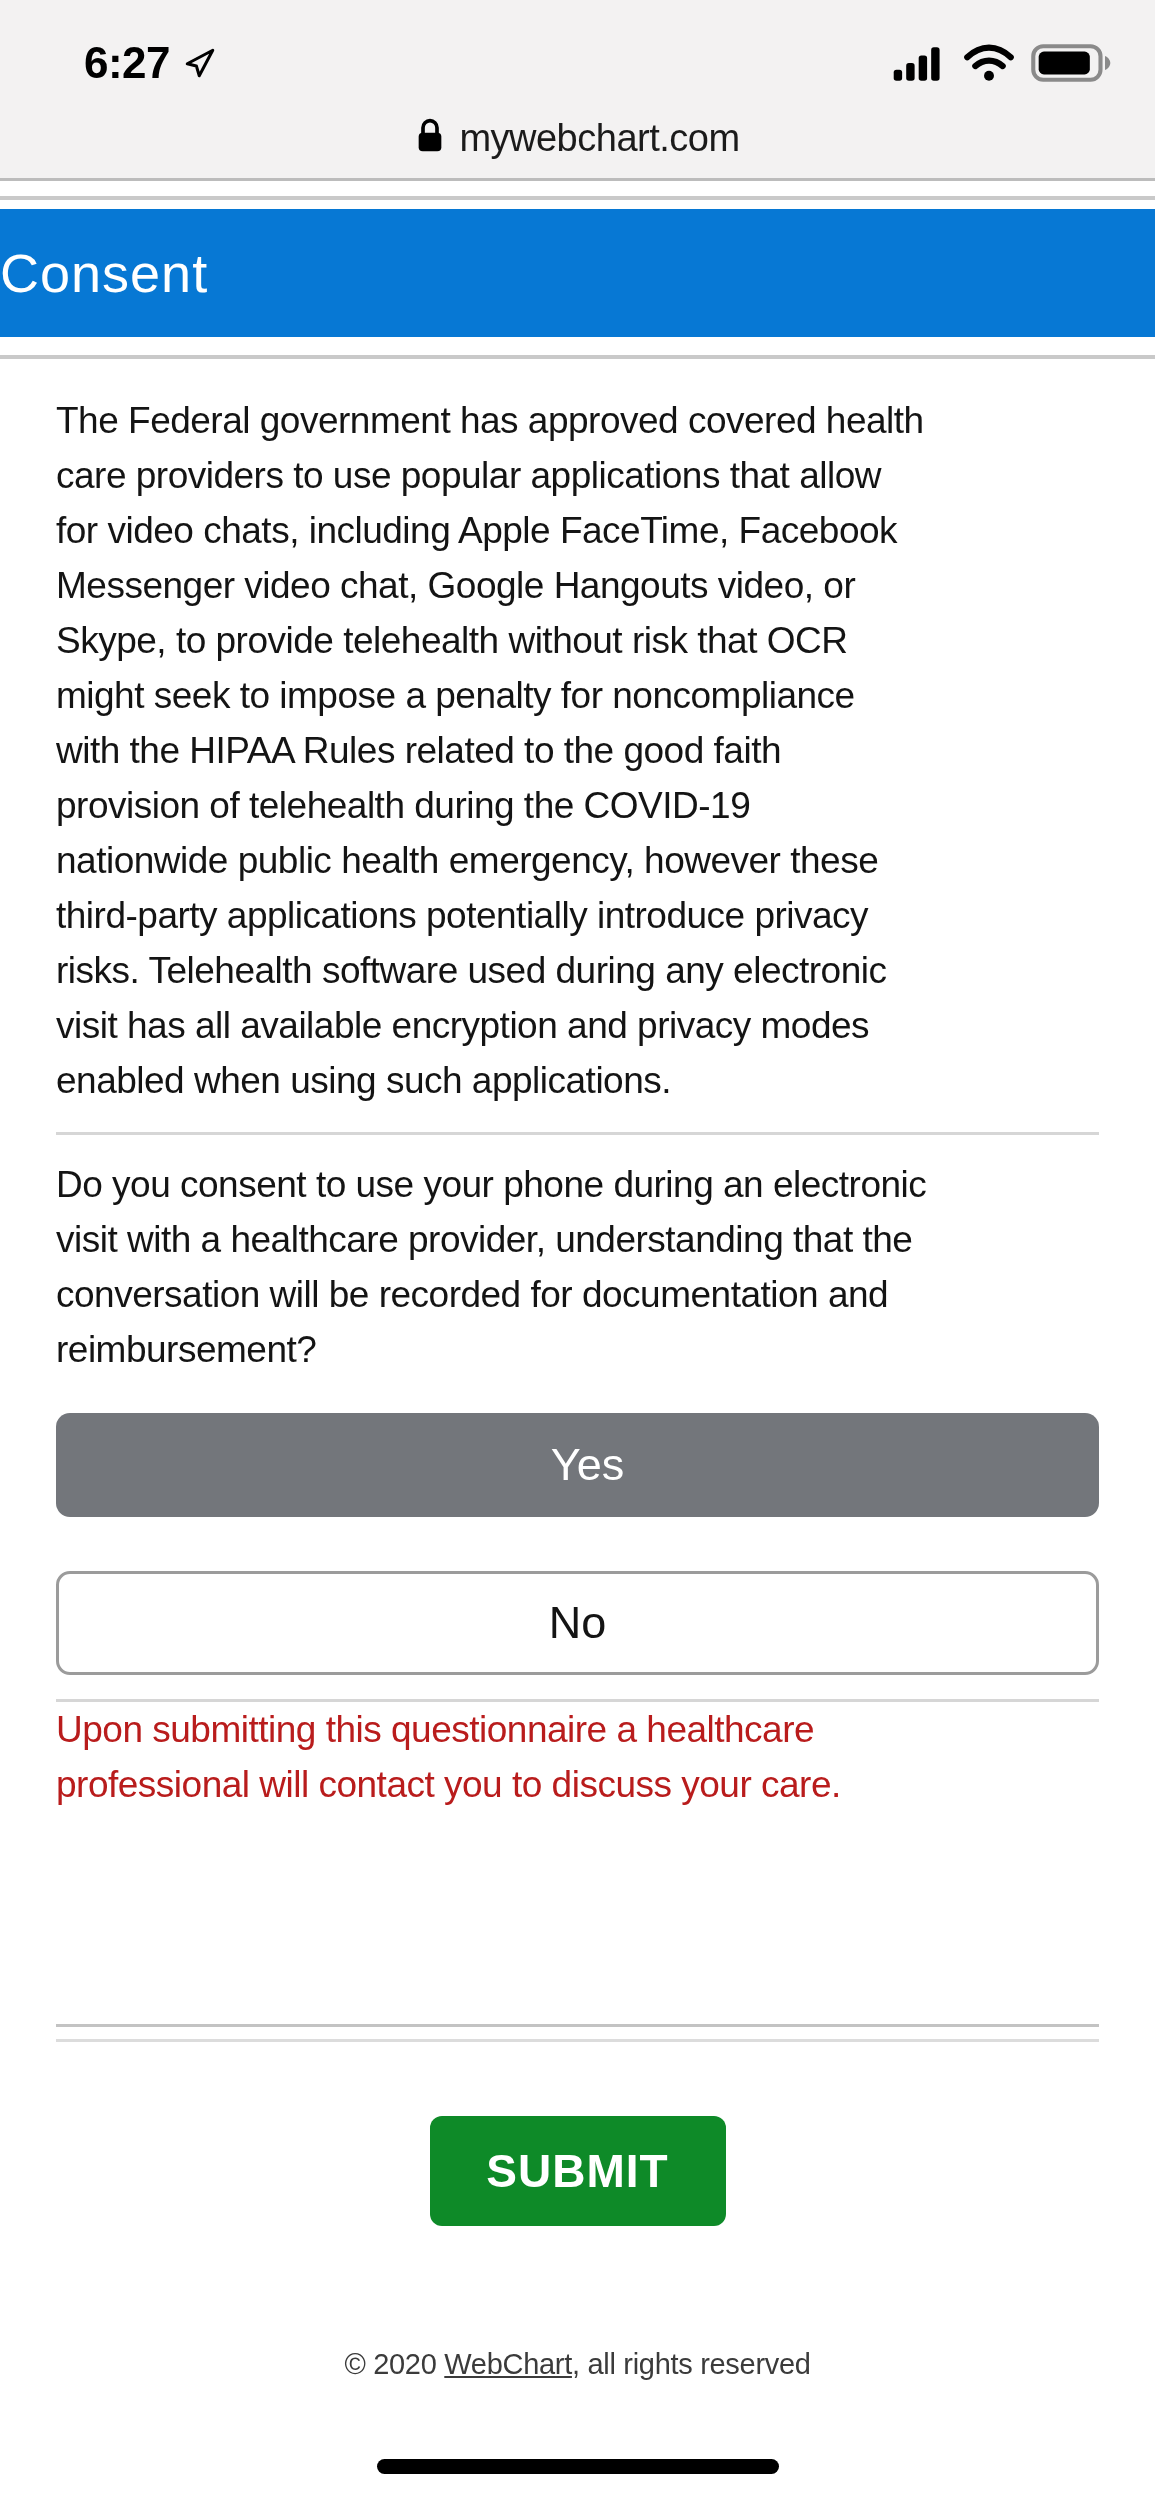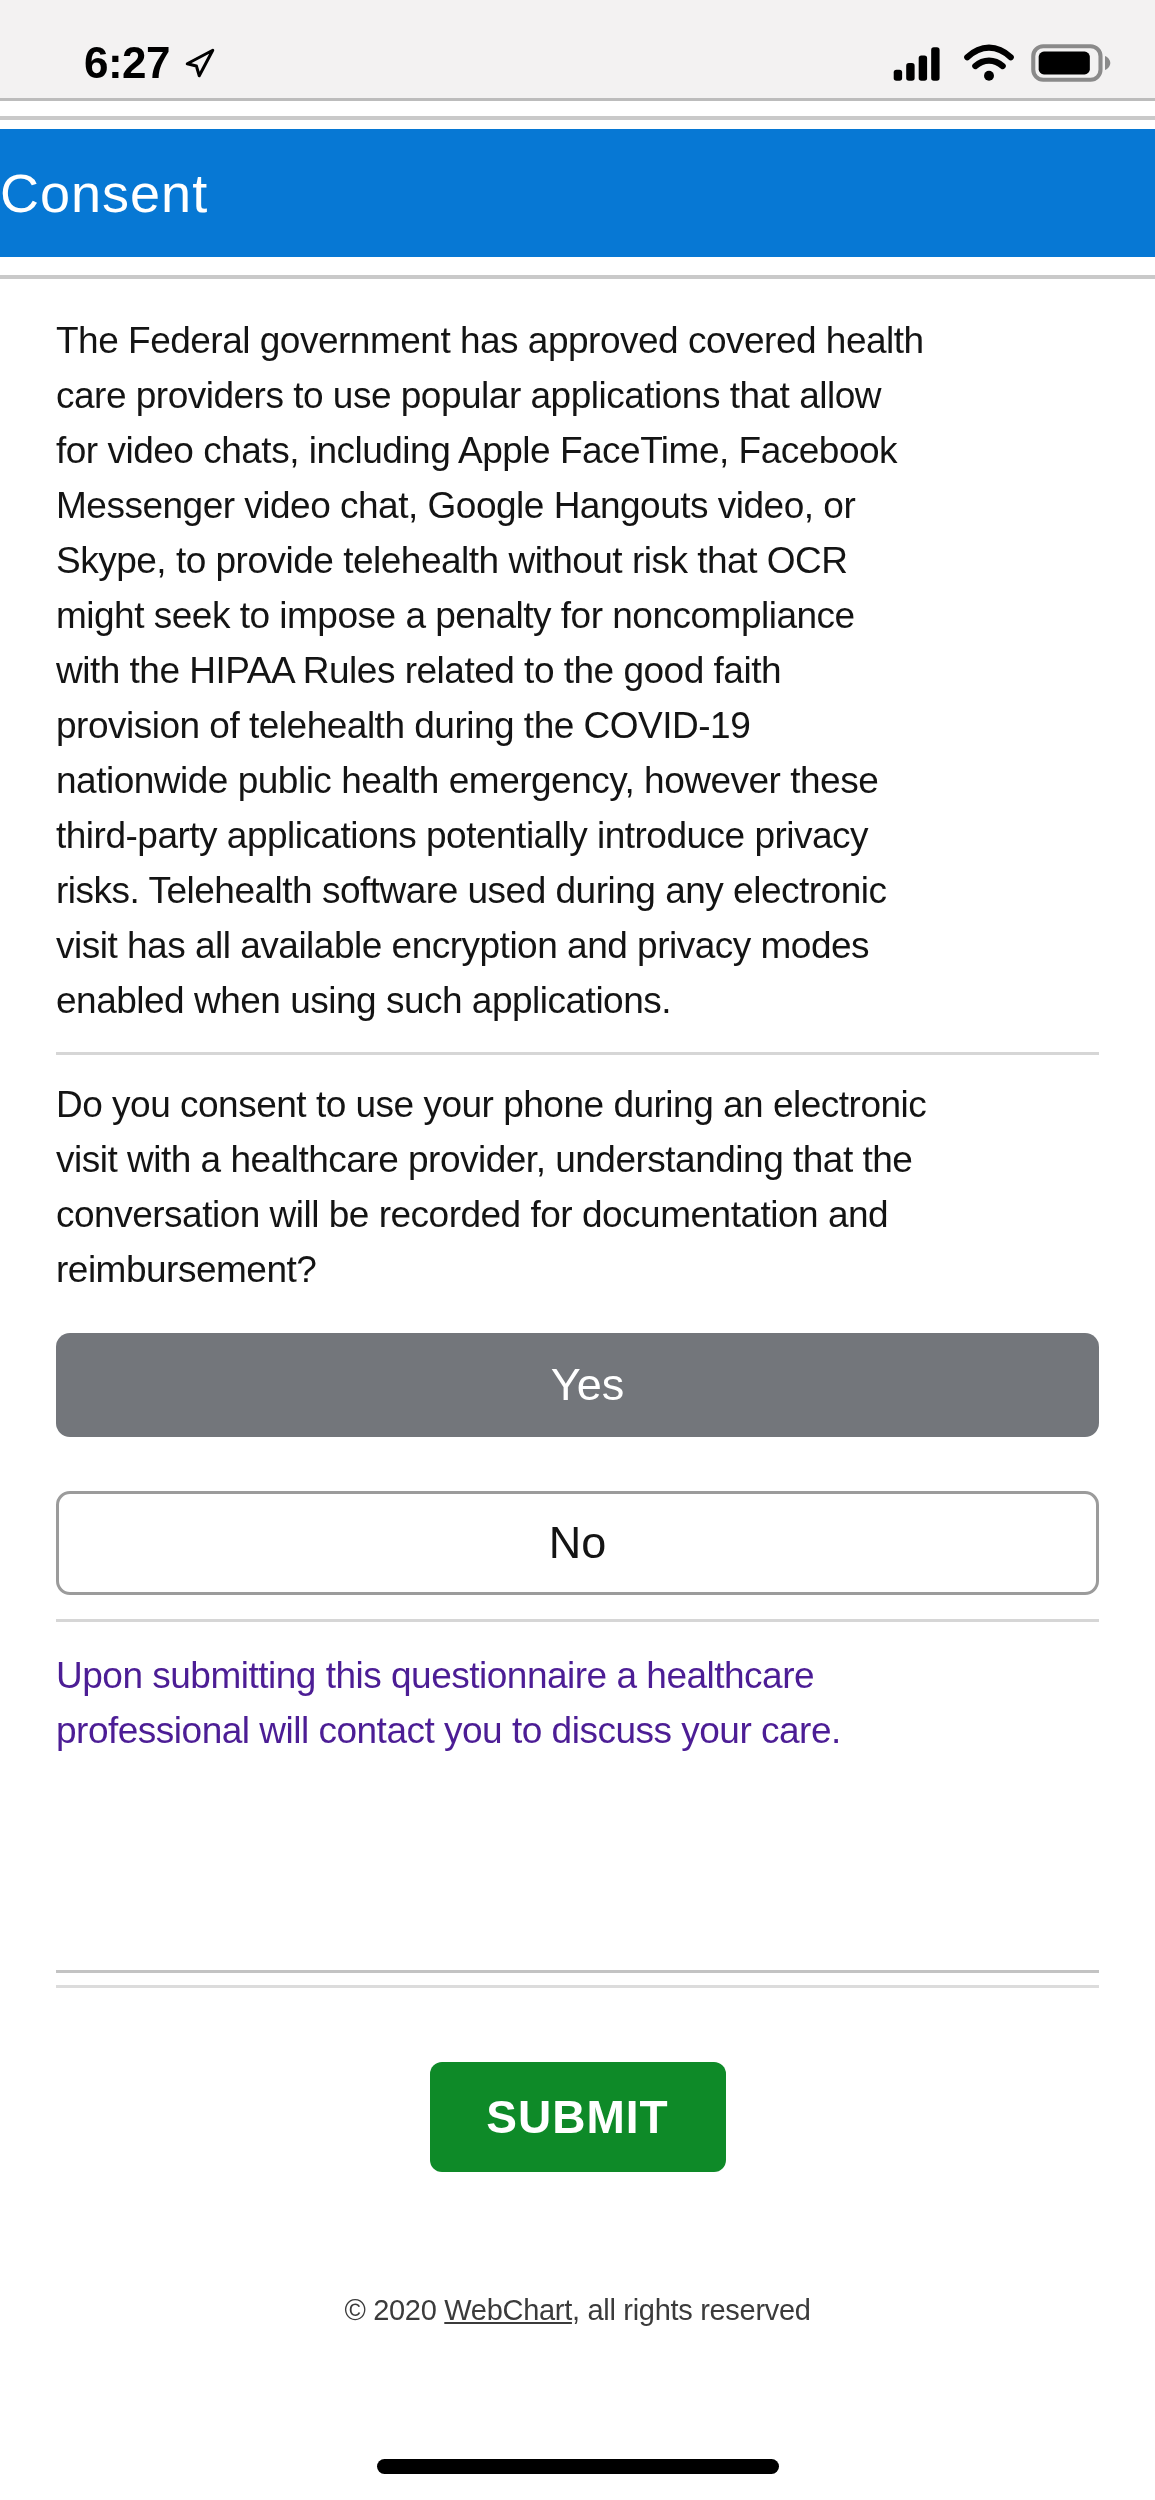--- a/index.html
+++ b/index.html
@@ -113,25 +113,24 @@
   }
   .answer-no {
     margin-top: 54px;
     height: 104px;
     background: #ffffff;
     color: #141414;
     border: 3px solid var(--no-button-border, #9b9b9b);
   }
 
   .note-text {
-    margin-top: 26px;
     font-size: 37px;
     line-height: 55px;
     letter-spacing: -0.5px;
-    color: #4c1d95;
+    color: #b91c1c;
     white-space: pre-line;
   }
 
   .double-rule { margin-top: 212px; }
   .double-rule .r1 { border-top: 3px solid #c3c3c3; }
   .double-rule .r2 { border-top: 3px solid #dcdcdc; margin-top: 12px; }
 
   .submit-row { text-align: center; padding-top: 74px; }
   .submit-btn {
     display: inline-flex;
@@ -206,20 +205,29 @@
           </svg>
         </span>
         <span>
           <svg width="82" height="38" viewBox="0 0 28 13">
             <rect x="0.75" y="0.75" width="23" height="11.5" rx="3.4" fill="none" stroke="#8a8a8a" stroke-width="1.4"></rect>
             <rect x="2.6" y="2.6" width="17.5" height="7.8" rx="1.8" fill="#000"></rect>
             <path d="M25.3 4.1 C26.4 4.5 27.1 5.6 27.1 6.5 C27.1 7.4 26.4 8.5 25.3 8.9 Z" fill="#8a8a8a"></path>
           </svg>
         </span>
       </div>
+    </div>
+    <div class="url-row">
+      <span>
+        <svg width="30" height="40" viewBox="0 0 18 24">
+          <path d="M4.8 10.2 V7 a4.2 4.2 0 0 1 8.4 0 V10.2" fill="none" stroke="#000" stroke-width="2.2"></path>
+          <rect x="2.2" y="10" width="13.6" height="11.2" rx="2.4" fill="#000"></rect>
+        </svg>
+      </span>
+      <span class="url-domain">mywebchart.com</span>
     </div>
   </div>
 
   <div class="gap-white g15"></div>
   <div class="hairline"></div>
   <div class="gap-white g9"></div>
 
   <div class="blue-header">
     <span>Consent</span>
   </div>

